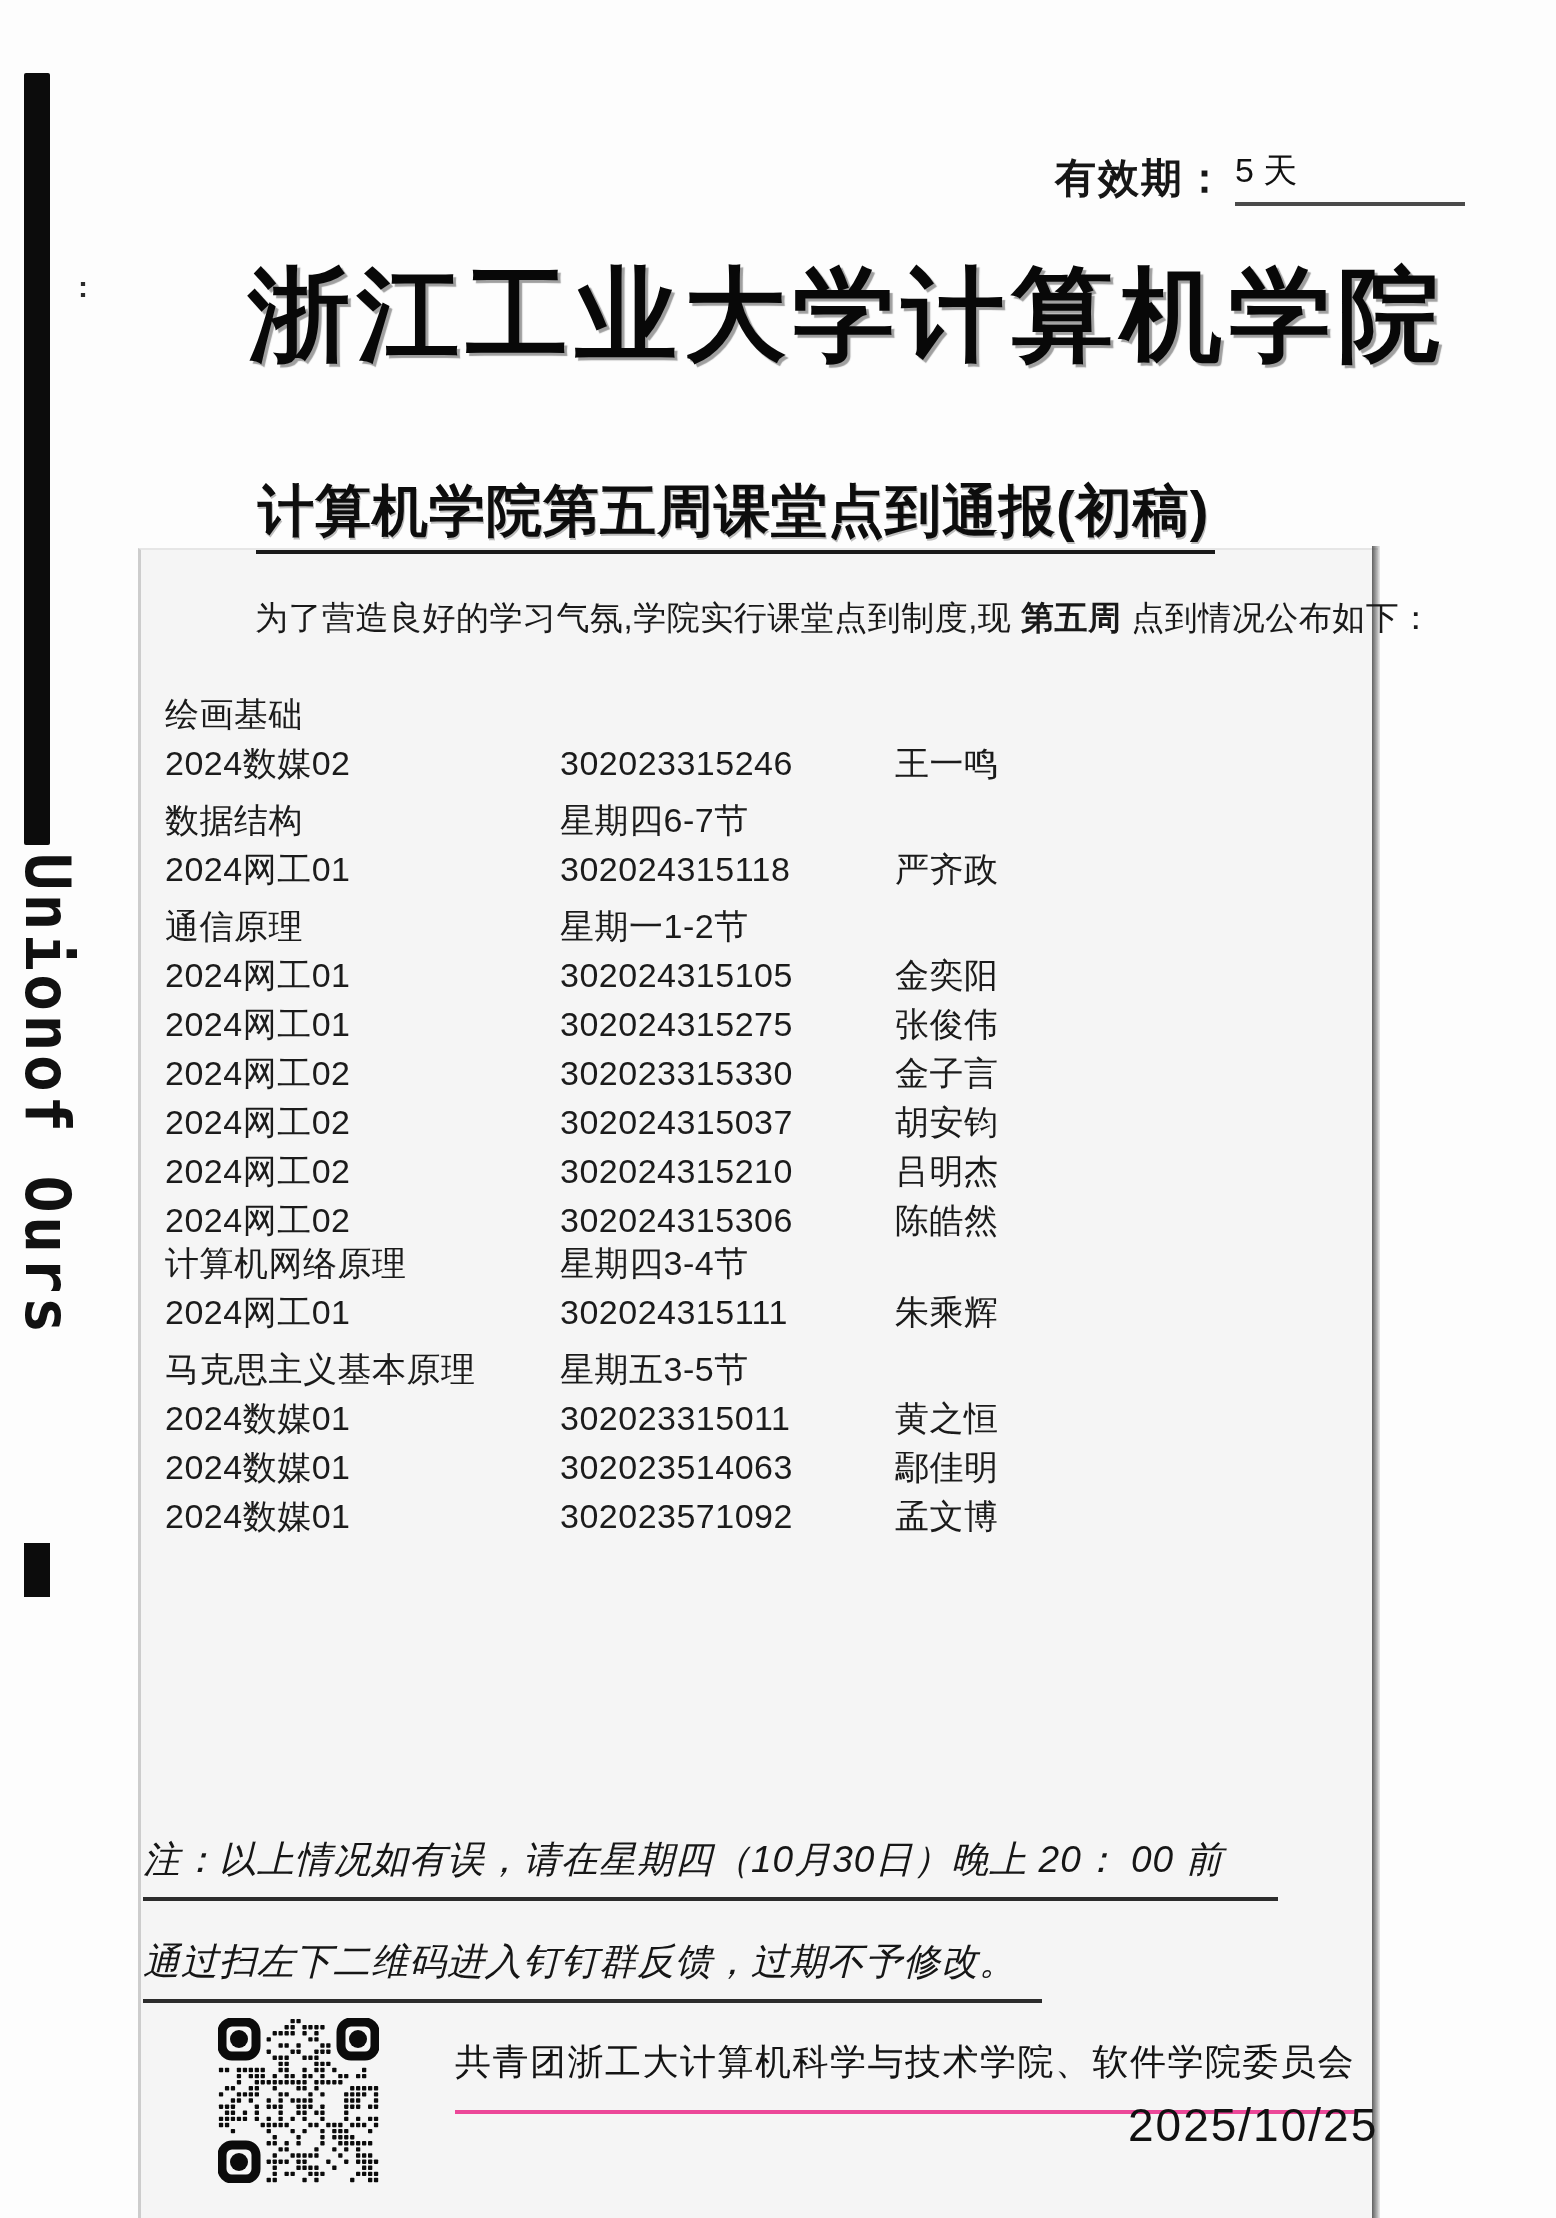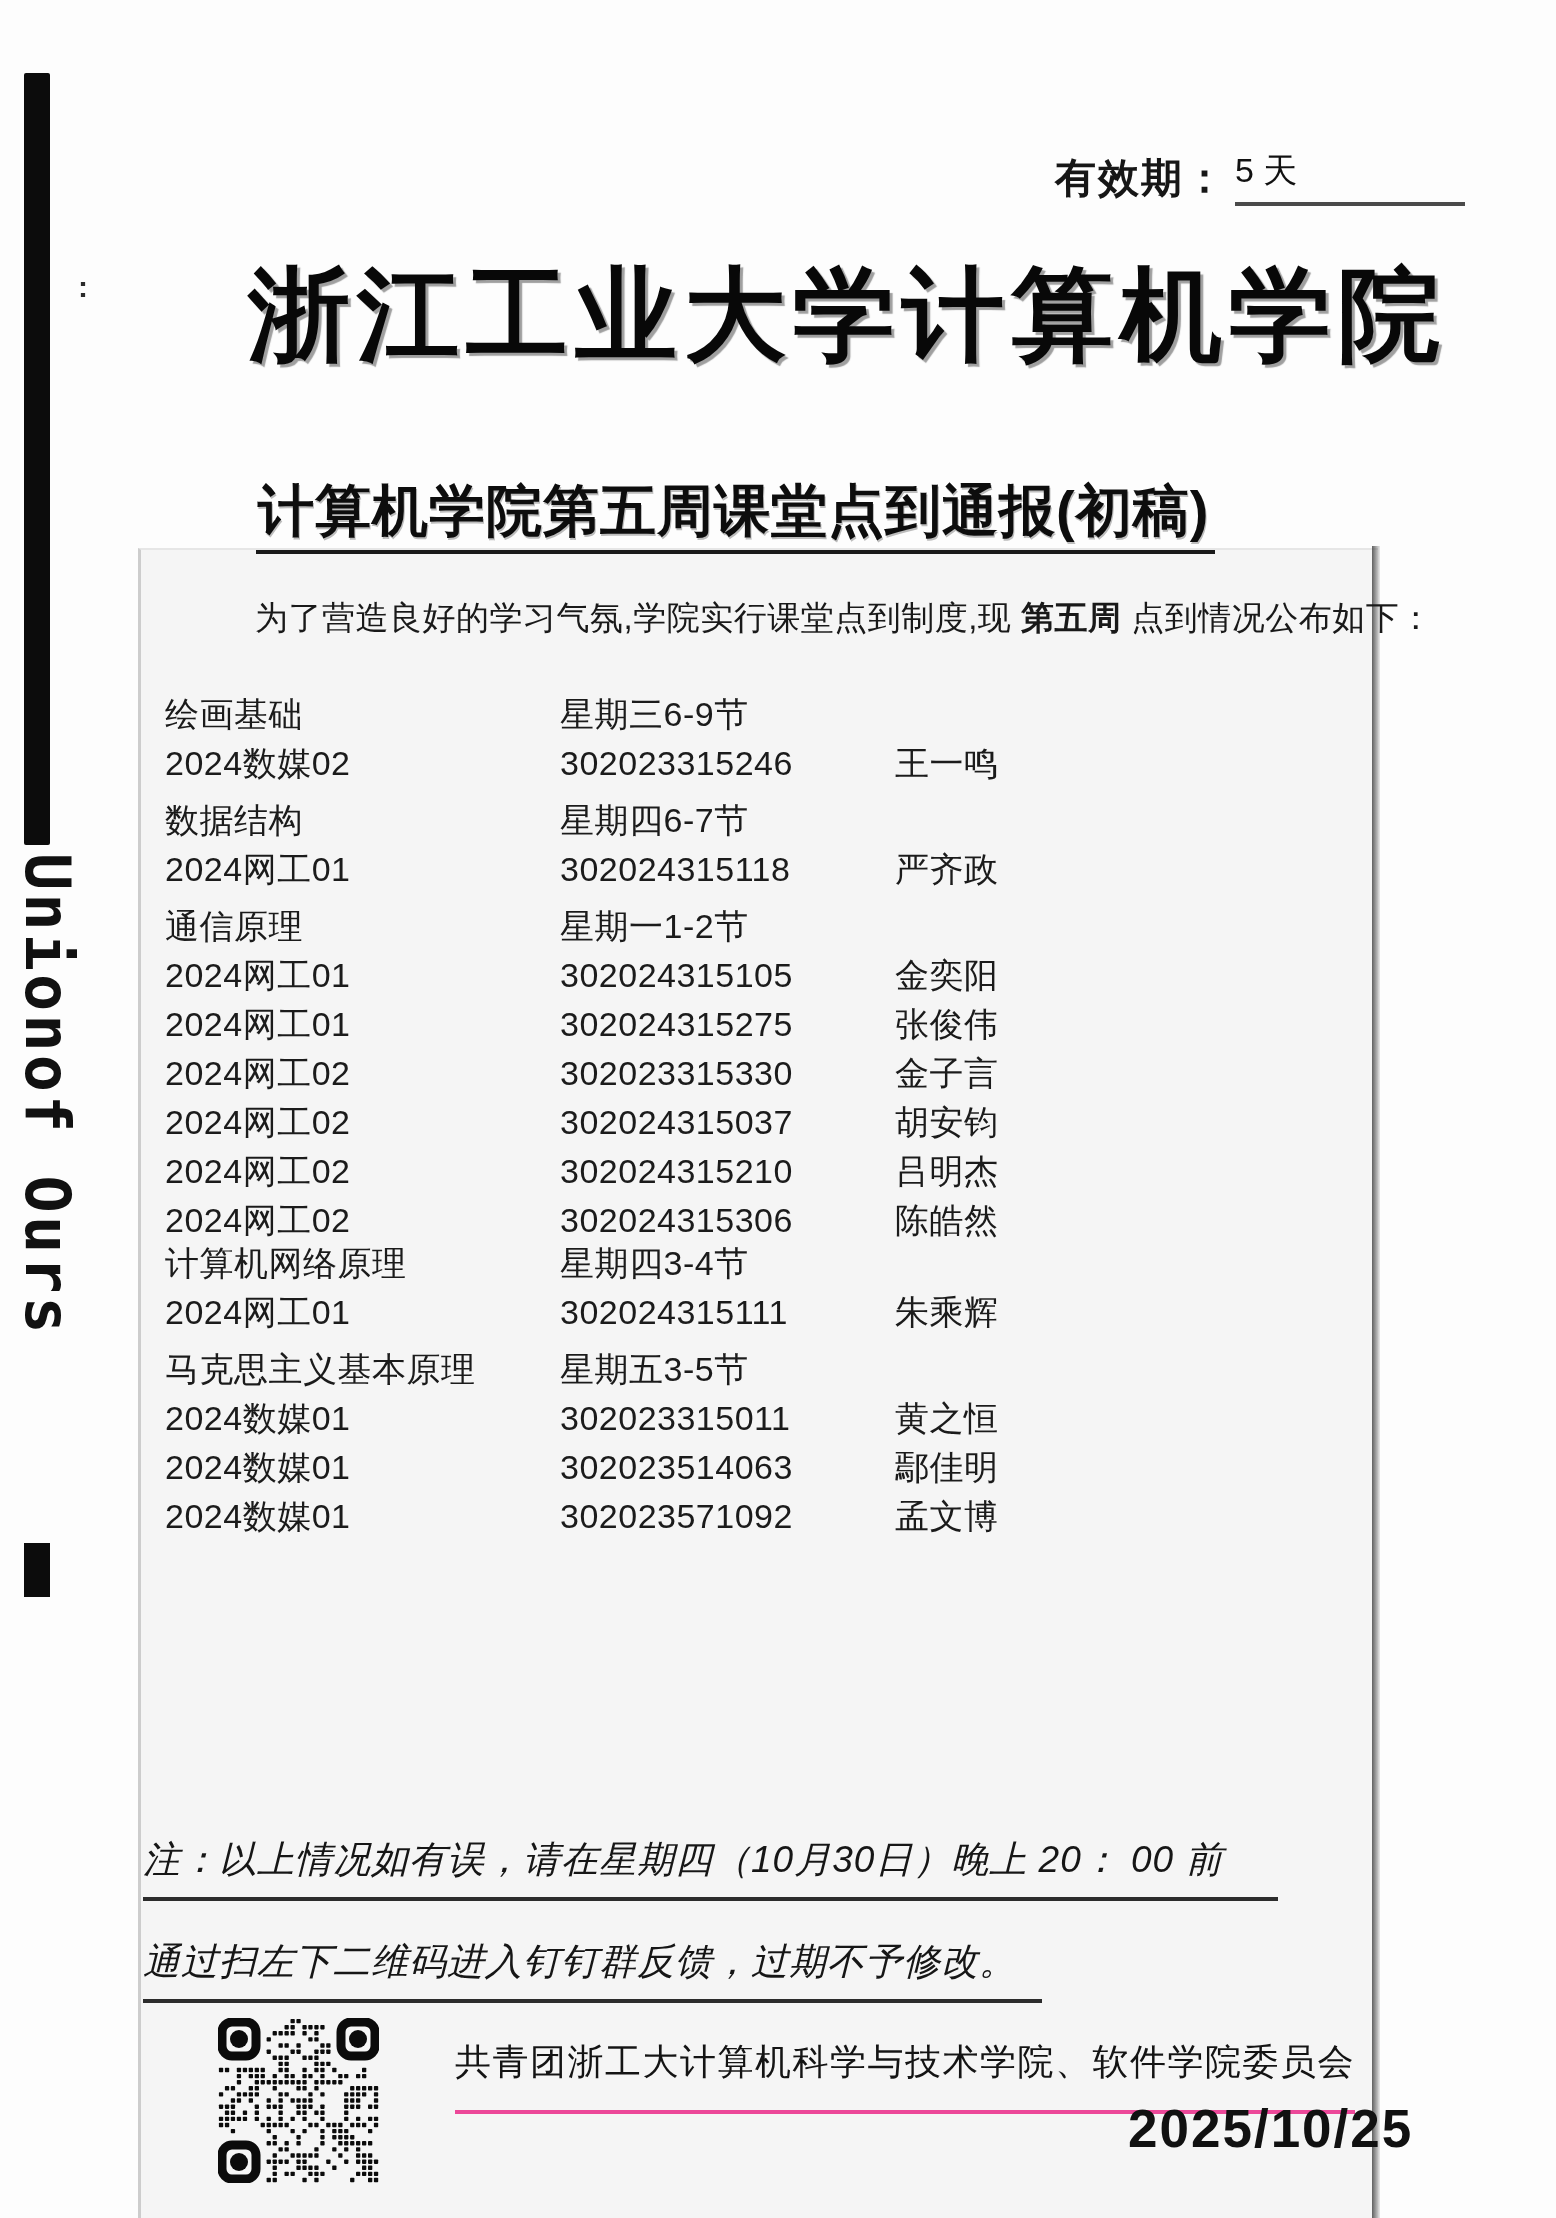--- a/index.html
+++ b/index.html
@@ -98,23 +98,22 @@
   .qr {
     position:absolute; left:218px; top:2018px; width:161px; height:165px;
   }
   .qr svg { width:100%; height:100%; }
   .committee {
     position:absolute; left:455px; top:2038px;
     font-size:36px; letter-spacing:1.5px; white-space:nowrap; color:#141414;
     border-bottom:4px solid #ec4899; padding-bottom:23px;
   }
   .doc-date {
-    position:absolute; left:1128px; top:2098px; font-size:53px; color:#111;
+    position:absolute; left:1128px; top:2098px; font-size:46px; color:#111;
     letter-spacing:2px;
-    font-weight:bold;
   }
 </style>
 </head>
 <body>
 
 <div class="stage">
 
   <div class="panel"></div>
 
   <div class="content">
@@ -132,21 +131,20 @@
     <div class="main-title">浙江工业大学计算机学院</div>
     <div class="sub-title">计算机学院第五周课堂点到通报(初稿)</div>
 
     <div class="intro">
       <span>为了营造良好的学习气氛,学院实行课堂点到制度,现 </span><span class="hl">第五周</span><span> 点到情况公布如下：</span>
     </div>
 
     <div class="attendance">
         <div class="row course">
           <span>绘画基础</span>
-          <span>星期三6-9节</span>
           <span></span>
         </div>
         <div class="row student">
           <span>2024数媒02</span>
           <span>302023315246</span>
           <span>王一鸣</span>
         </div>
         <div class="row course gap">
           <span>数据结构</span>
           <span>星期四6-7节</span>

